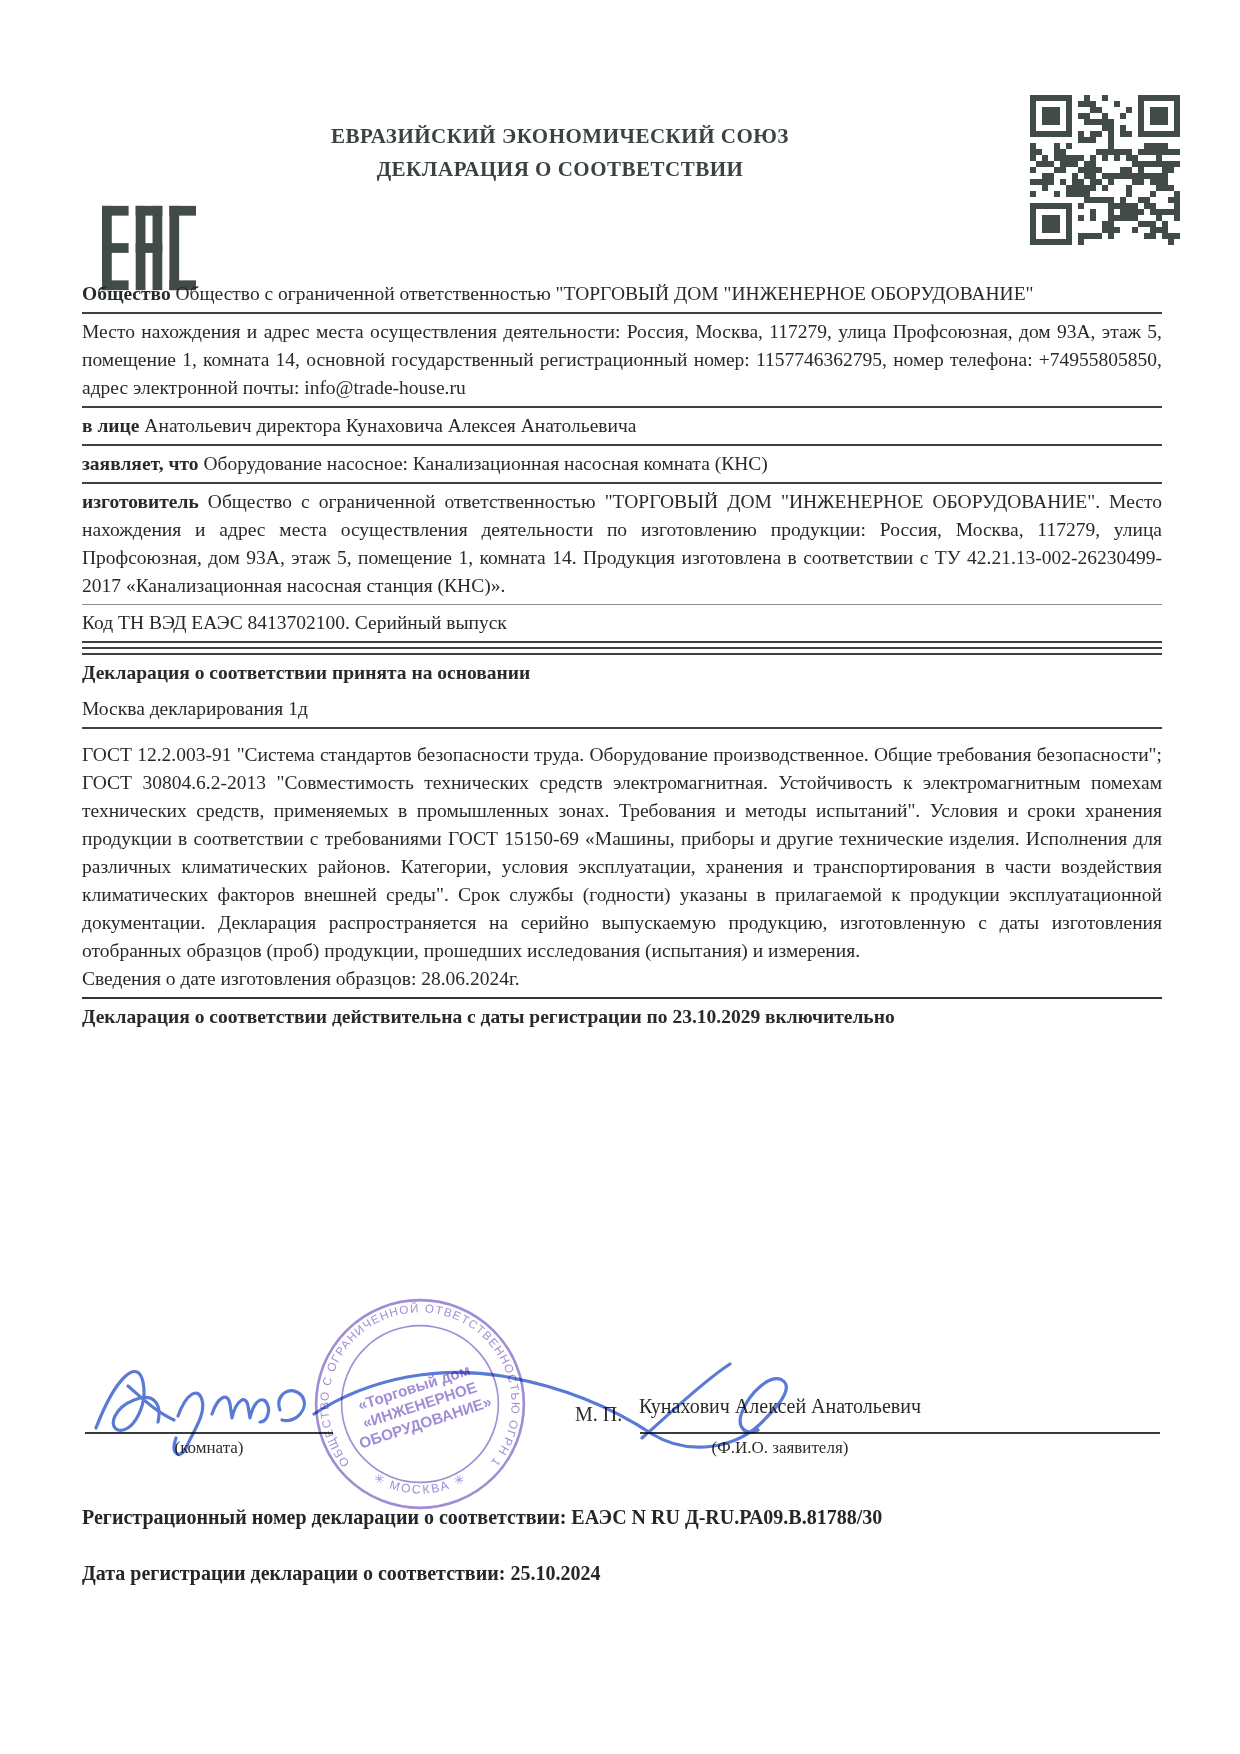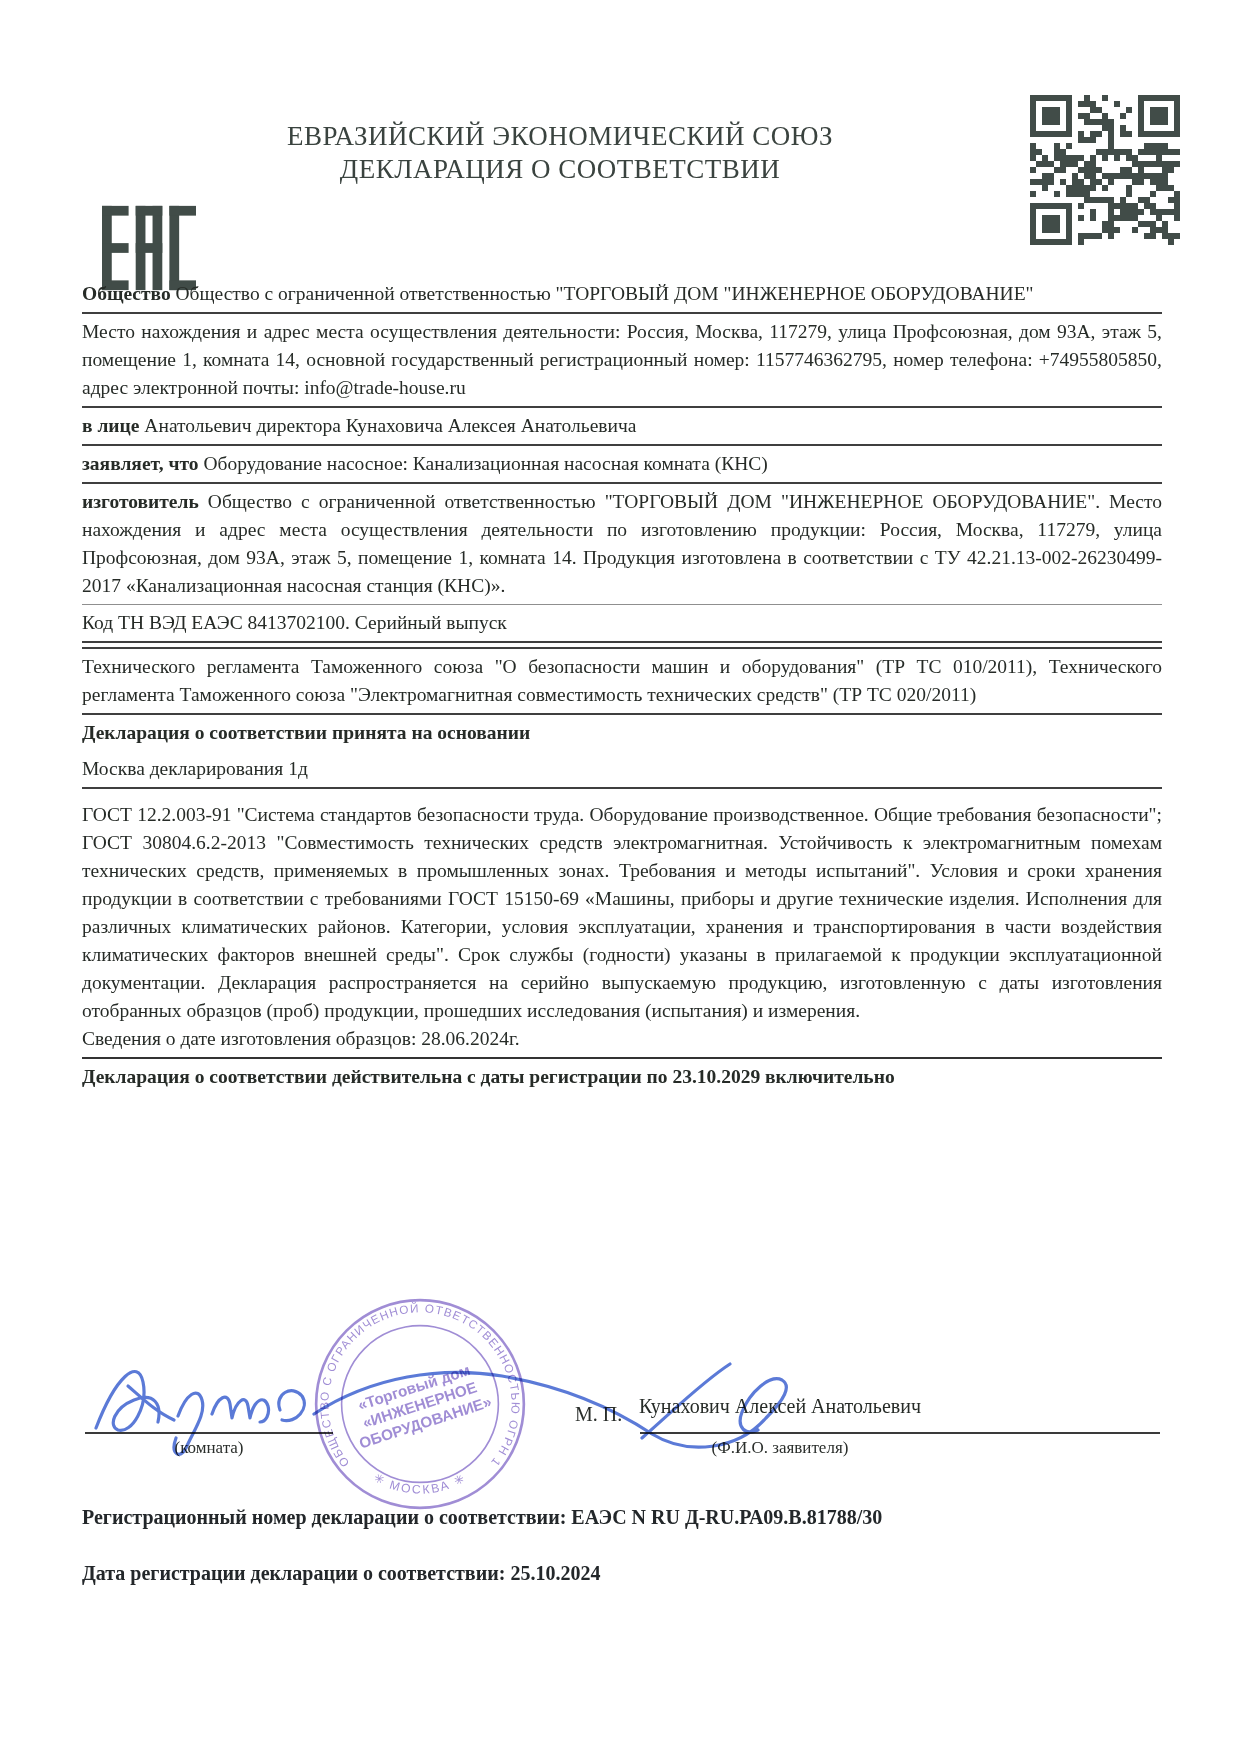--- a/index.html
+++ b/index.html
@@ -4,22 +4,22 @@
 <style>
   html,body{margin:0;padding:0;background:#e8e8e8;}
   .page{
     position:relative; width:1240px; height:1754px; margin:0 auto;
     background:#ffffff; overflow:hidden;
     font-family:"Liberation Serif", serif; color:#262b27;
   }
   
   .doc-title{
     position:absolute; top:120px; left:130px; width:860px;
-    text-align:center; font-weight:normal; color:#3a433f;
-    font-size:27px; line-height:33px; letter-spacing:.5px;
+    text-align:center; font-weight:bold; color:#3a433f;
+    font-size:21px; line-height:33px; letter-spacing:.5px;
   }
   .eac-logo{position:absolute; top:200px; left:102px;}
   .qr{position:absolute; top:95px; left:1030px; width:150px; height:150px;
       display:grid; grid-template-rows:repeat(25,6px); grid-template-columns:repeat(25,6px);}
   .qr i{background:#414c48; display:block;}
   
   .content{position:absolute; top:280px; left:82px; width:1080px;
            font-size:19.5px; line-height:28px;}
   .content p{margin:0; text-align:justify;}
   .content p.nojust{text-align:left;}
@@ -398,21 +398,20 @@
     <div class="hrule"></div>
 
     <p><span class="lead">изготовитель</span><span> Общество с ограниченной ответственностью "ТОРГОВЫЙ ДОМ "ИНЖЕНЕРНОЕ ОБОРУДОВАНИЕ". Место нахождения и адрес места осуществления деятельности по изготовлению продукции: Россия, Москва, 117279, улица Профсоюзная, дом 93А, этаж 5, помещение 1, комната 14. Продукция изготовлена в соответствии с ТУ 42.21.13-002-26230499-2017 «Канализационная насосная станция (КНС)».</span></p>
     <div class="hrule light"></div>
 
     <p class="nojust">Код ТН ВЭД ЕАЭС 8413702100. Серийный выпуск</p>
     <div class="hrule"></div>
 
     <div class="hrule"></div>
 
-    <p>Технического регламента Таможенного союза "О безопасности машин и оборудования" (ТР ТС 010/2011), Технического регламента Таможенного союза "Электромагнитная совместимость технических средств" (ТР ТС 020/2011)</p>
     <div class="hrule"></div>
 
     <p class="heading">Декларация о соответствии принята на основании</p>
     <div class="gap"></div>
     <p class="nojust">Москва декларирования 1д</p>
     <div class="hrule"></div>
 
     <div class="gap"></div>
     <p>ГОСТ 12.2.003-91 "Система стандартов безопасности труда. Оборудование производственное. Общие требования безопасности"; ГОСТ 30804.6.2-2013 "Совместимость технических средств электромагнитная. Устойчивость к электромагнитным помехам технических средств, применяемых в промышленных зонах. Требования и методы испытаний". Условия и сроки хранения продукции в соответствии с требованиями ГОСТ 15150-69 «Машины, приборы и другие технические изделия. Исполнения для различных климатических районов. Категории, условия эксплуатации, хранения и транспортирования в части воздействия климатических факторов внешней среды". Срок службы (годности) указаны в прилагаемой к продукции эксплуатационной документации. Декларация распространяется на серийно выпускаемую продукцию, изготовленную с даты изготовления отобранных образцов (проб) продукции, прошедших исследования (испытания) и измерения.</p>
     <p class="nojust">Сведения о дате изготовления образцов: 28.06.2024г.</p>

